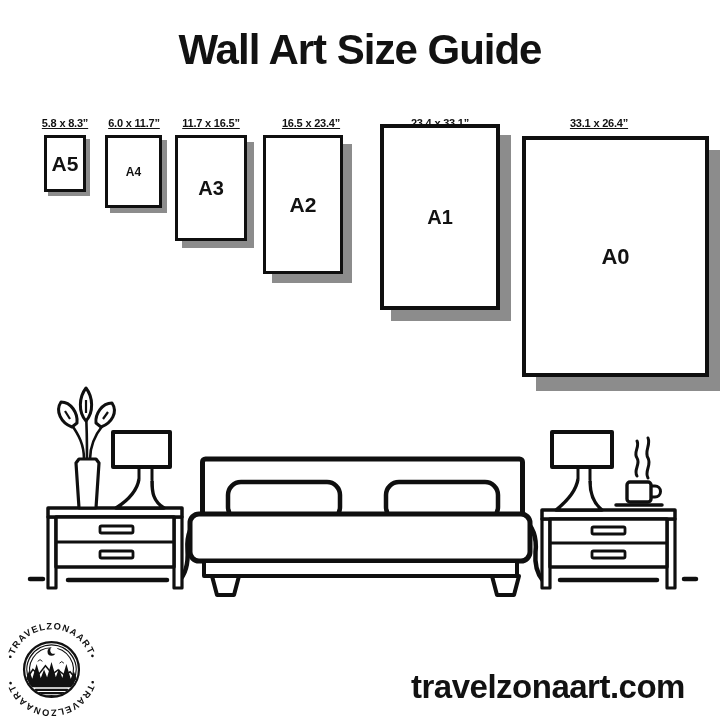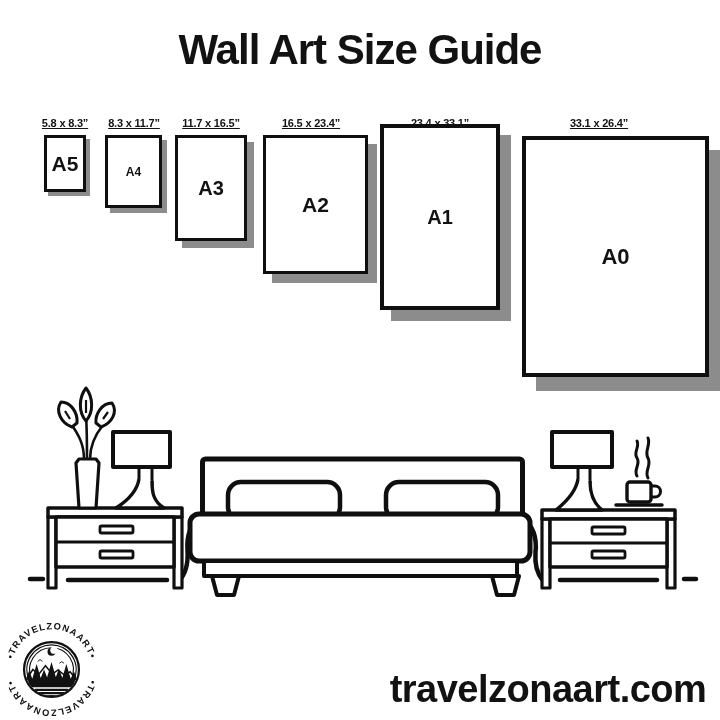--- a/index.html
+++ b/index.html
@@ -9,37 +9,37 @@
          font-size:42px;font-weight:700;letter-spacing:-1px;white-space:nowrap;}
   .size-label{position:absolute;top:117px;transform:translateX(-50%);
          font-size:11px;font-weight:700;letter-spacing:-0.2px;white-space:nowrap;text-decoration:underline;}
   .size-box{position:absolute;box-sizing:border-box;background:#fff;border:3px solid #0f0f0f;
          display:flex;align-items:center;justify-content:center;font-weight:700;}
   .lbl-a5{left:65px}.lbl-a4{left:134px}.lbl-a3{left:211px}
   .lbl-a2{left:311px}.lbl-a1{left:440px}.lbl-a0{left:599px}
   .box-a5{left:44px;top:135px;width:42px;height:57px;box-shadow:4px 4px 0 #8c8c8c;font-size:21px;}
   .box-a4{left:105px;top:135px;width:57px;height:73px;box-shadow:5px 5px 0 #8c8c8c;font-size:12px;}
   .box-a3{left:175px;top:135px;width:72px;height:106px;box-shadow:7px 7px 0 #8c8c8c;font-size:20px;}
-  .box-a2{left:263px;top:135px;width:105px;height:139px;box-shadow:9px 9px 0 #8c8c8c;font-size:21px;}
+  .box-a2{left:263px;top:135px;width:80px;height:139px;box-shadow:9px 9px 0 #8c8c8c;font-size:21px;}
   .box-a1{left:380px;top:124px;width:120px;height:186px;border-width:4px;box-shadow:11px 11px 0 #8c8c8c;font-size:20px;}
   .box-a0{left:522px;top:136px;width:187px;height:241px;border-width:4px;box-shadow:14px 14px 0 #8c8c8c;font-size:22px;}
   .scene{position:absolute;left:0;top:375px;width:720px;height:235px;}
   .logo{position:absolute;left:5px;top:623px;width:93px;height:93px;}
   .website{position:absolute;left:388px;top:668px;width:320px;text-align:center;
-         font-size:38px;font-weight:700;letter-spacing:-0.5px;white-space:nowrap;}
+         font-size:33px;font-weight:700;letter-spacing:-0.5px;white-space:nowrap;}
 </style>
 </head>
 <body>
 
 <div class="stage">
 
   <div class="title">Wall Art Size Guide</div>
 
   <div class="size-label lbl-a5">5.8 x 8.3”</div>
-  <div class="size-label lbl-a4">8.3 x 11.7”</div>
+  <div class="size-label lbl-a4">6.0 x 11.7”</div>
   <div class="size-label lbl-a3">11.7 x 16.5”</div>
   <div class="size-label lbl-a2">16.5 x 23.4”</div>
   <div class="size-label lbl-a1">23.4 x 33.1”</div>
   <div class="size-label lbl-a0">33.1 x 26.4”</div>
 
   <div class="size-box box-a5">
       <span>A5</span>
     </div>
   <div class="size-box box-a4">
       <span>A4</span>

